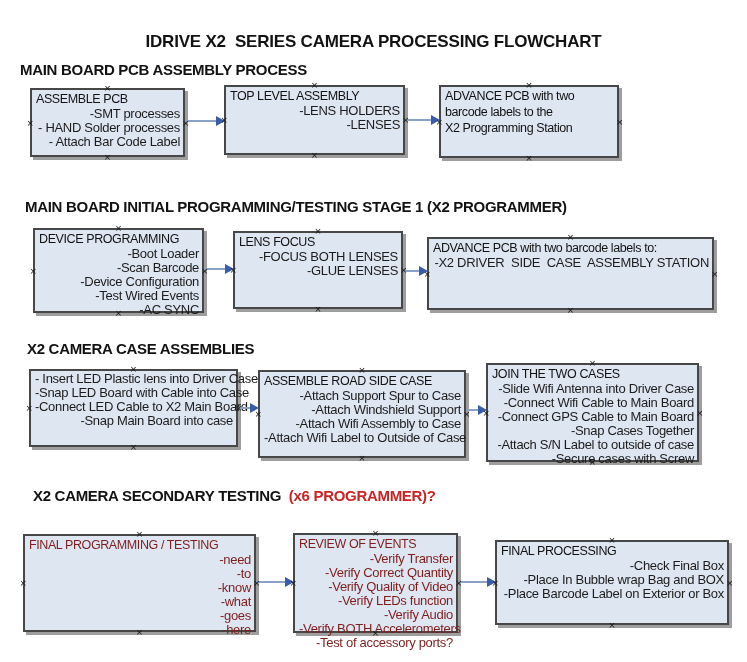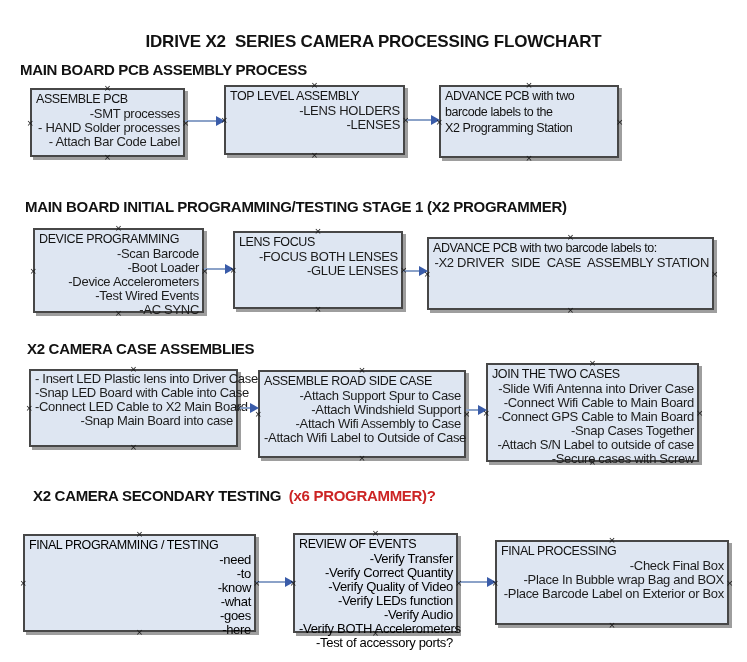--- a/index.html
+++ b/index.html
@@ -22,21 +22,21 @@
     padding:1px 3px 0 4px;overflow:visible;
   }
   .box-title{
     font-size:12.5px;font-weight:normal;color:#121212;line-height:16px;
     letter-spacing:-0.4px;white-space:pre-line;
   }
   .box-item{
     font-size:13px;color:#1c1c1c;line-height:14px;
     letter-spacing:-0.3px;white-space:pre;text-align:right;
   }
-  .box.red .box-title,.box.red .box-item{color:#000000;}
+  .box.red .box-title,.box.red .box-item{color:#7f1d1d;}
   .handle{
     position:absolute;font-size:11px;line-height:9px;color:#1a1a1a;
     font-weight:normal;z-index:3;pointer-events:none;
   }
   .handle.ht{top:-6px;left:50%;transform:translateX(-50%);}
   .handle.hb{bottom:-7px;left:50%;transform:translateX(-50%);}
   .handle.hl{left:-5px;top:50%;transform:translateY(-50%);}
   .handle.hr{right:-6px;top:50%;transform:translateY(-50%);}
   .arrow{position:absolute;height:12px;z-index:2;}
   .arrow .line{position:absolute;left:0;right:5px;top:5px;height:2px;background:#8ba2c8;}
@@ -95,23 +95,23 @@
     </div>
 
   <div class="section-heading" style="left:25px;top:198px">MAIN BOARD INITIAL PROGRAMMING/TESTING STAGE 1 (X2 PROGRAMMER)</div>
 
   <div class="box" style="left:33px;top:228px;width:171px;height:85px">
     <span class="handle ht">×</span>
     <span class="handle hb">×</span>
     <span class="handle hl">×</span>
     <span class="handle hr">×</span>
     <div class="box-title">DEVICE PROGRAMMING</div>
+    <div class="box-item">-Boot Loader</div>
     <div class="box-item">-Scan Barcode</div>
-    <div class="box-item">-Boot Loader</div>
-    <div class="box-item">-Device Accelerometers</div>
+    <div class="box-item">-Device Configuration</div>
     <div class="box-item">-Test Wired Events</div>
     <div class="box-item">-AC SYNC</div>
   </div>
 
   <div class="box" style="left:233px;top:231px;width:170px;height:78px">
     <span class="handle ht">×</span>
     <span class="handle hb">×</span>
     <span class="handle hl">×</span>
     <span class="handle hr">×</span>
     <div class="box-title">LENS FOCUS</div>

